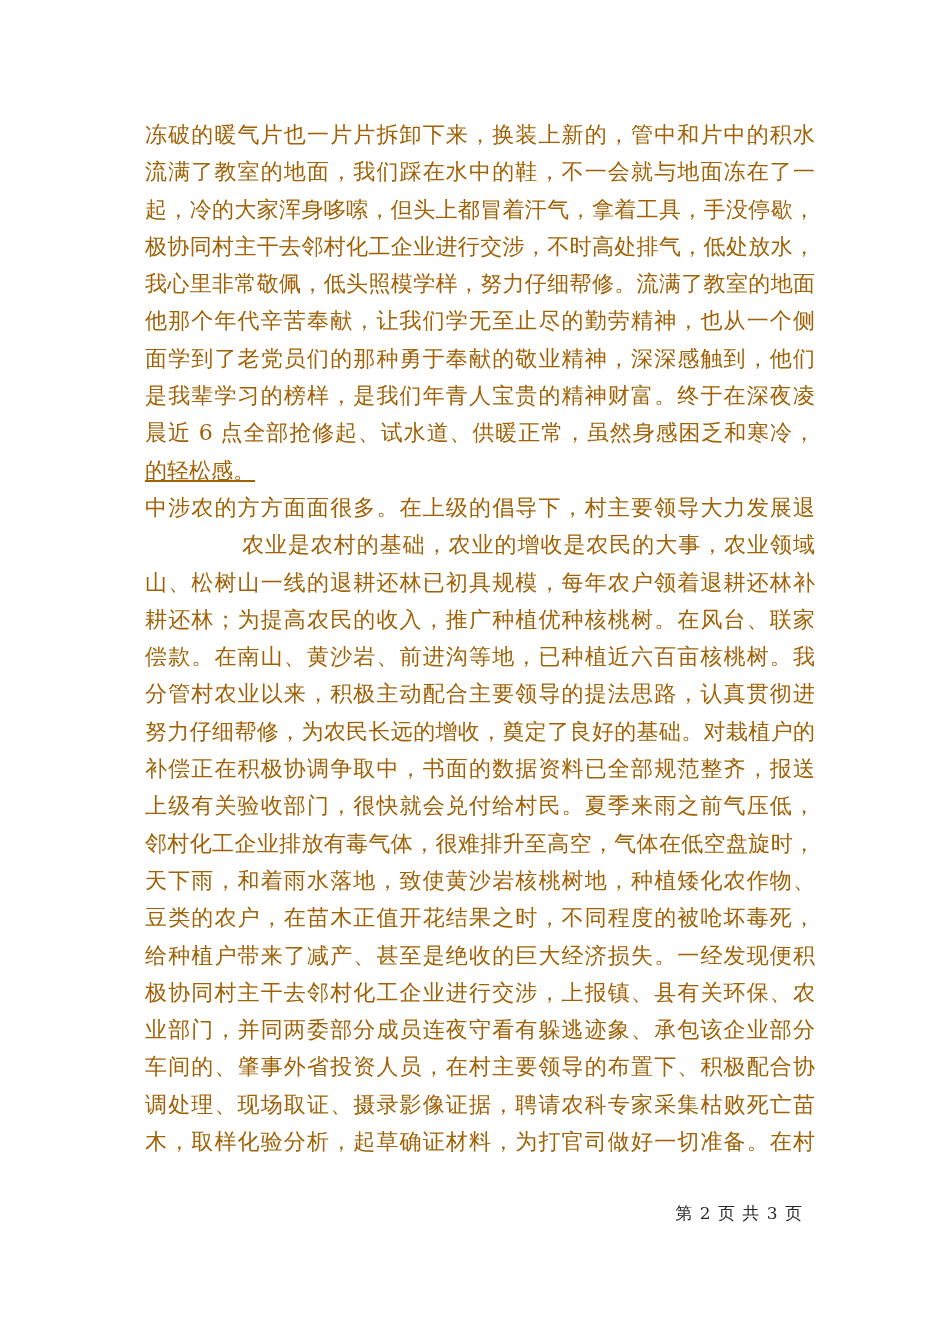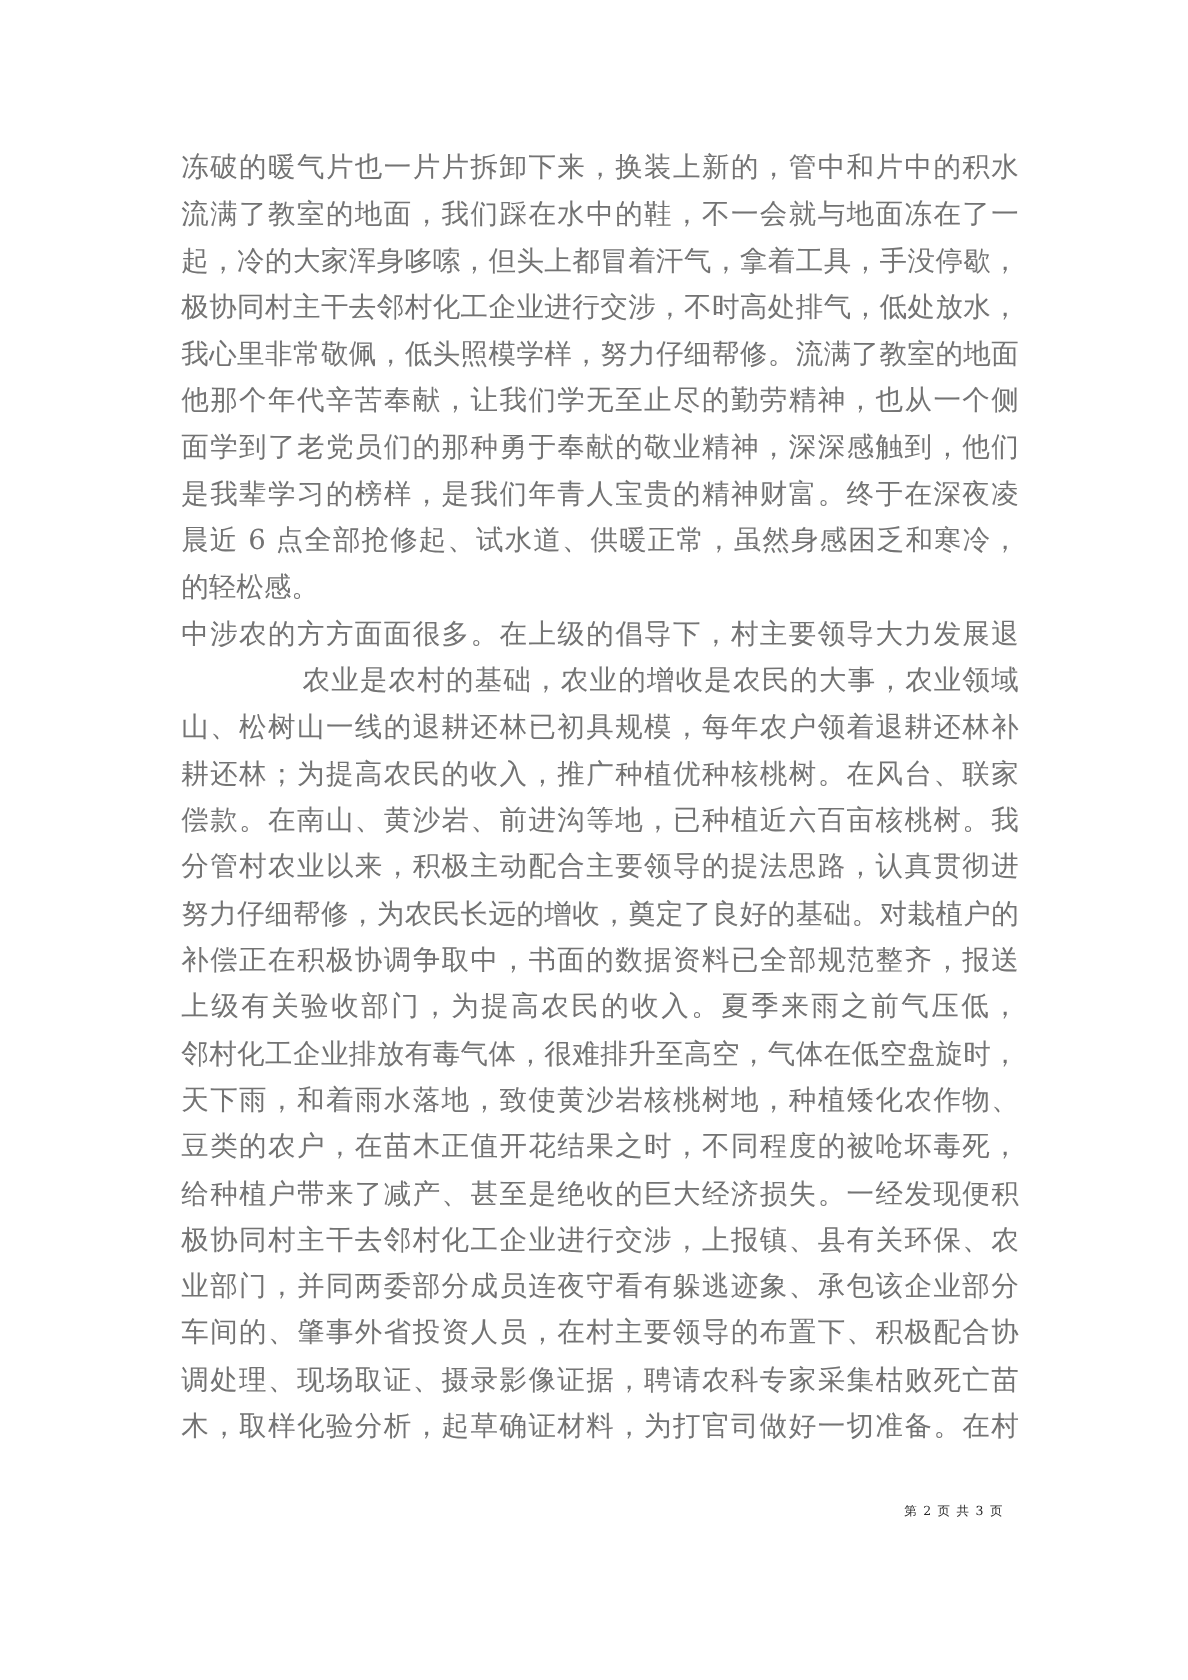--- a/index.html
+++ b/index.html
@@ -15,43 +15,44 @@
     overflow: hidden;
     font-family: "DejaVu Serif", "Liberation Serif", serif;
   }
   .content {
     position: absolute;
     left: 145px;
     top: 116px;
     width: 670px;
     font-size: 22px;
     line-height: 37.3px;
-    color: #737373;
+    color: #a16207;
     letter-spacing: 0;
   }
   .line {
     width: 670px;
     height: 37.3px;
     text-align: justify;
     text-align-last: justify;
     white-space: nowrap;
     overflow: visible;
   }
   .line.short-last {
     text-align: center;
     text-align-last: left;
+    text-decoration: underline;
   }
   .line.indent {
     text-indent: 97px;
   }
   .footer {
     position: absolute;
     top: 1202px;
     right: 147px;
-    font-size: 10px;
+    font-size: 17px;
     color: #2a2a2a;
     letter-spacing: 1px;
   }
 </style>
 </head>
 <body>
 
 <div class="page">
   <div class="content">
     <div class="line">冻破的暖气片也一片片拆卸下来，换装上新的，管中和片中的积水</div>
@@ -65,21 +66,21 @@
     <div class="line">晨近 6 点全部抢修起、试水道、供暖正常，虽然身感困乏和寒冷，</div>
     <div class="line short-last">的轻松感。</div>
     <div class="line">中涉农的方方面面很多。在上级的倡导下，村主要领导大力发展退</div>
     <div class="line indent">农业是农村的基础，农业的增收是农民的大事，农业领域</div>
     <div class="line">山、松树山一线的退耕还林已初具规模，每年农户领着退耕还林补</div>
     <div class="line">耕还林；为提高农民的收入，推广种植优种核桃树。在风台、联家</div>
     <div class="line">偿款。在南山、黄沙岩、前进沟等地，已种植近六百亩核桃树。我</div>
     <div class="line">分管村农业以来，积极主动配合主要领导的提法思路，认真贯彻进</div>
     <div class="line">努力仔细帮修，为农民长远的增收，奠定了良好的基础。对栽植户的</div>
     <div class="line">补偿正在积极协调争取中，书面的数据资料已全部规范整齐，报送</div>
-    <div class="line">上级有关验收部门，为提高农民的收入。夏季来雨之前气压低，</div>
+    <div class="line">上级有关验收部门，很快就会兑付给村民。夏季来雨之前气压低，</div>
     <div class="line">邻村化工企业排放有毒气体，很难排升至高空，气体在低空盘旋时，</div>
     <div class="line">天下雨，和着雨水落地，致使黄沙岩核桃树地，种植矮化农作物、</div>
     <div class="line">豆类的农户，在苗木正值开花结果之时，不同程度的被呛坏毒死，</div>
     <div class="line">给种植户带来了减产、甚至是绝收的巨大经济损失。一经发现便积</div>
     <div class="line">极协同村主干去邻村化工企业进行交涉，上报镇、县有关环保、农</div>
     <div class="line">业部门，并同两委部分成员连夜守看有躲逃迹象、承包该企业部分</div>
     <div class="line">车间的、肇事外省投资人员，在村主要领导的布置下、积极配合协</div>
     <div class="line">调处理、现场取证、摄录影像证据，聘请农科专家采集枯败死亡苗</div>
     <div class="line">木，取样化验分析，起草确证材料，为打官司做好一切准备。在村</div>
   </div>

